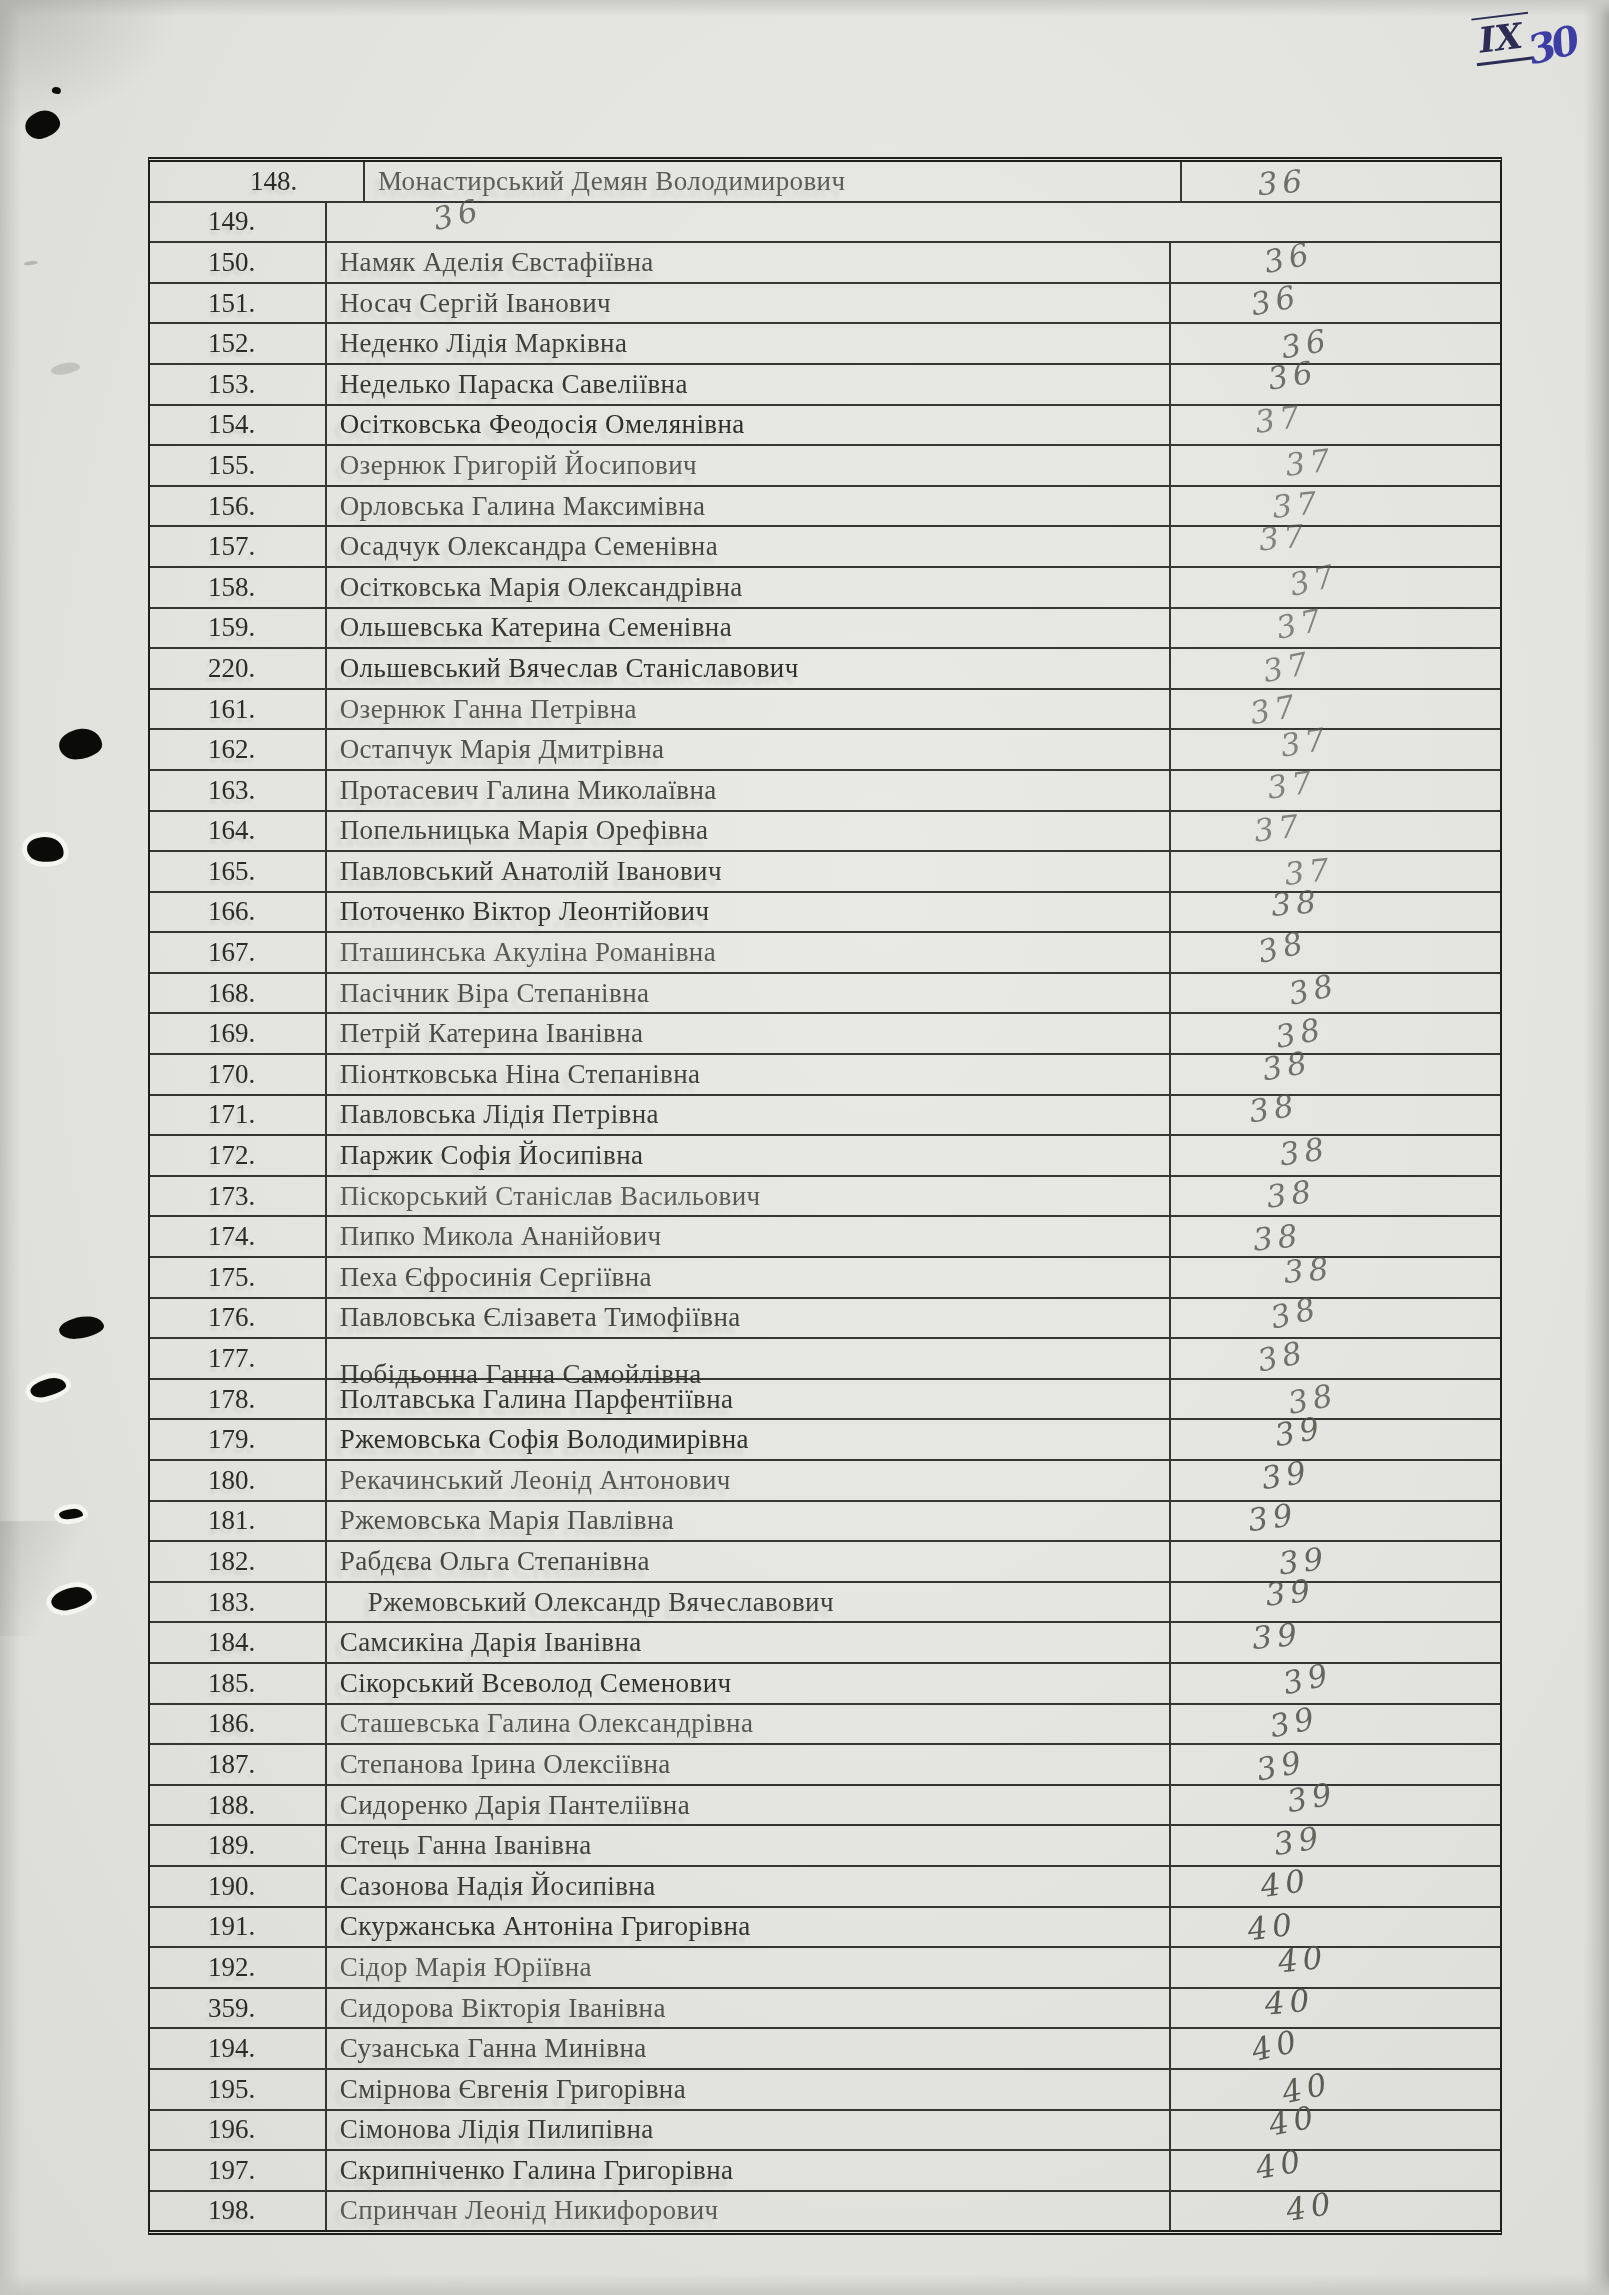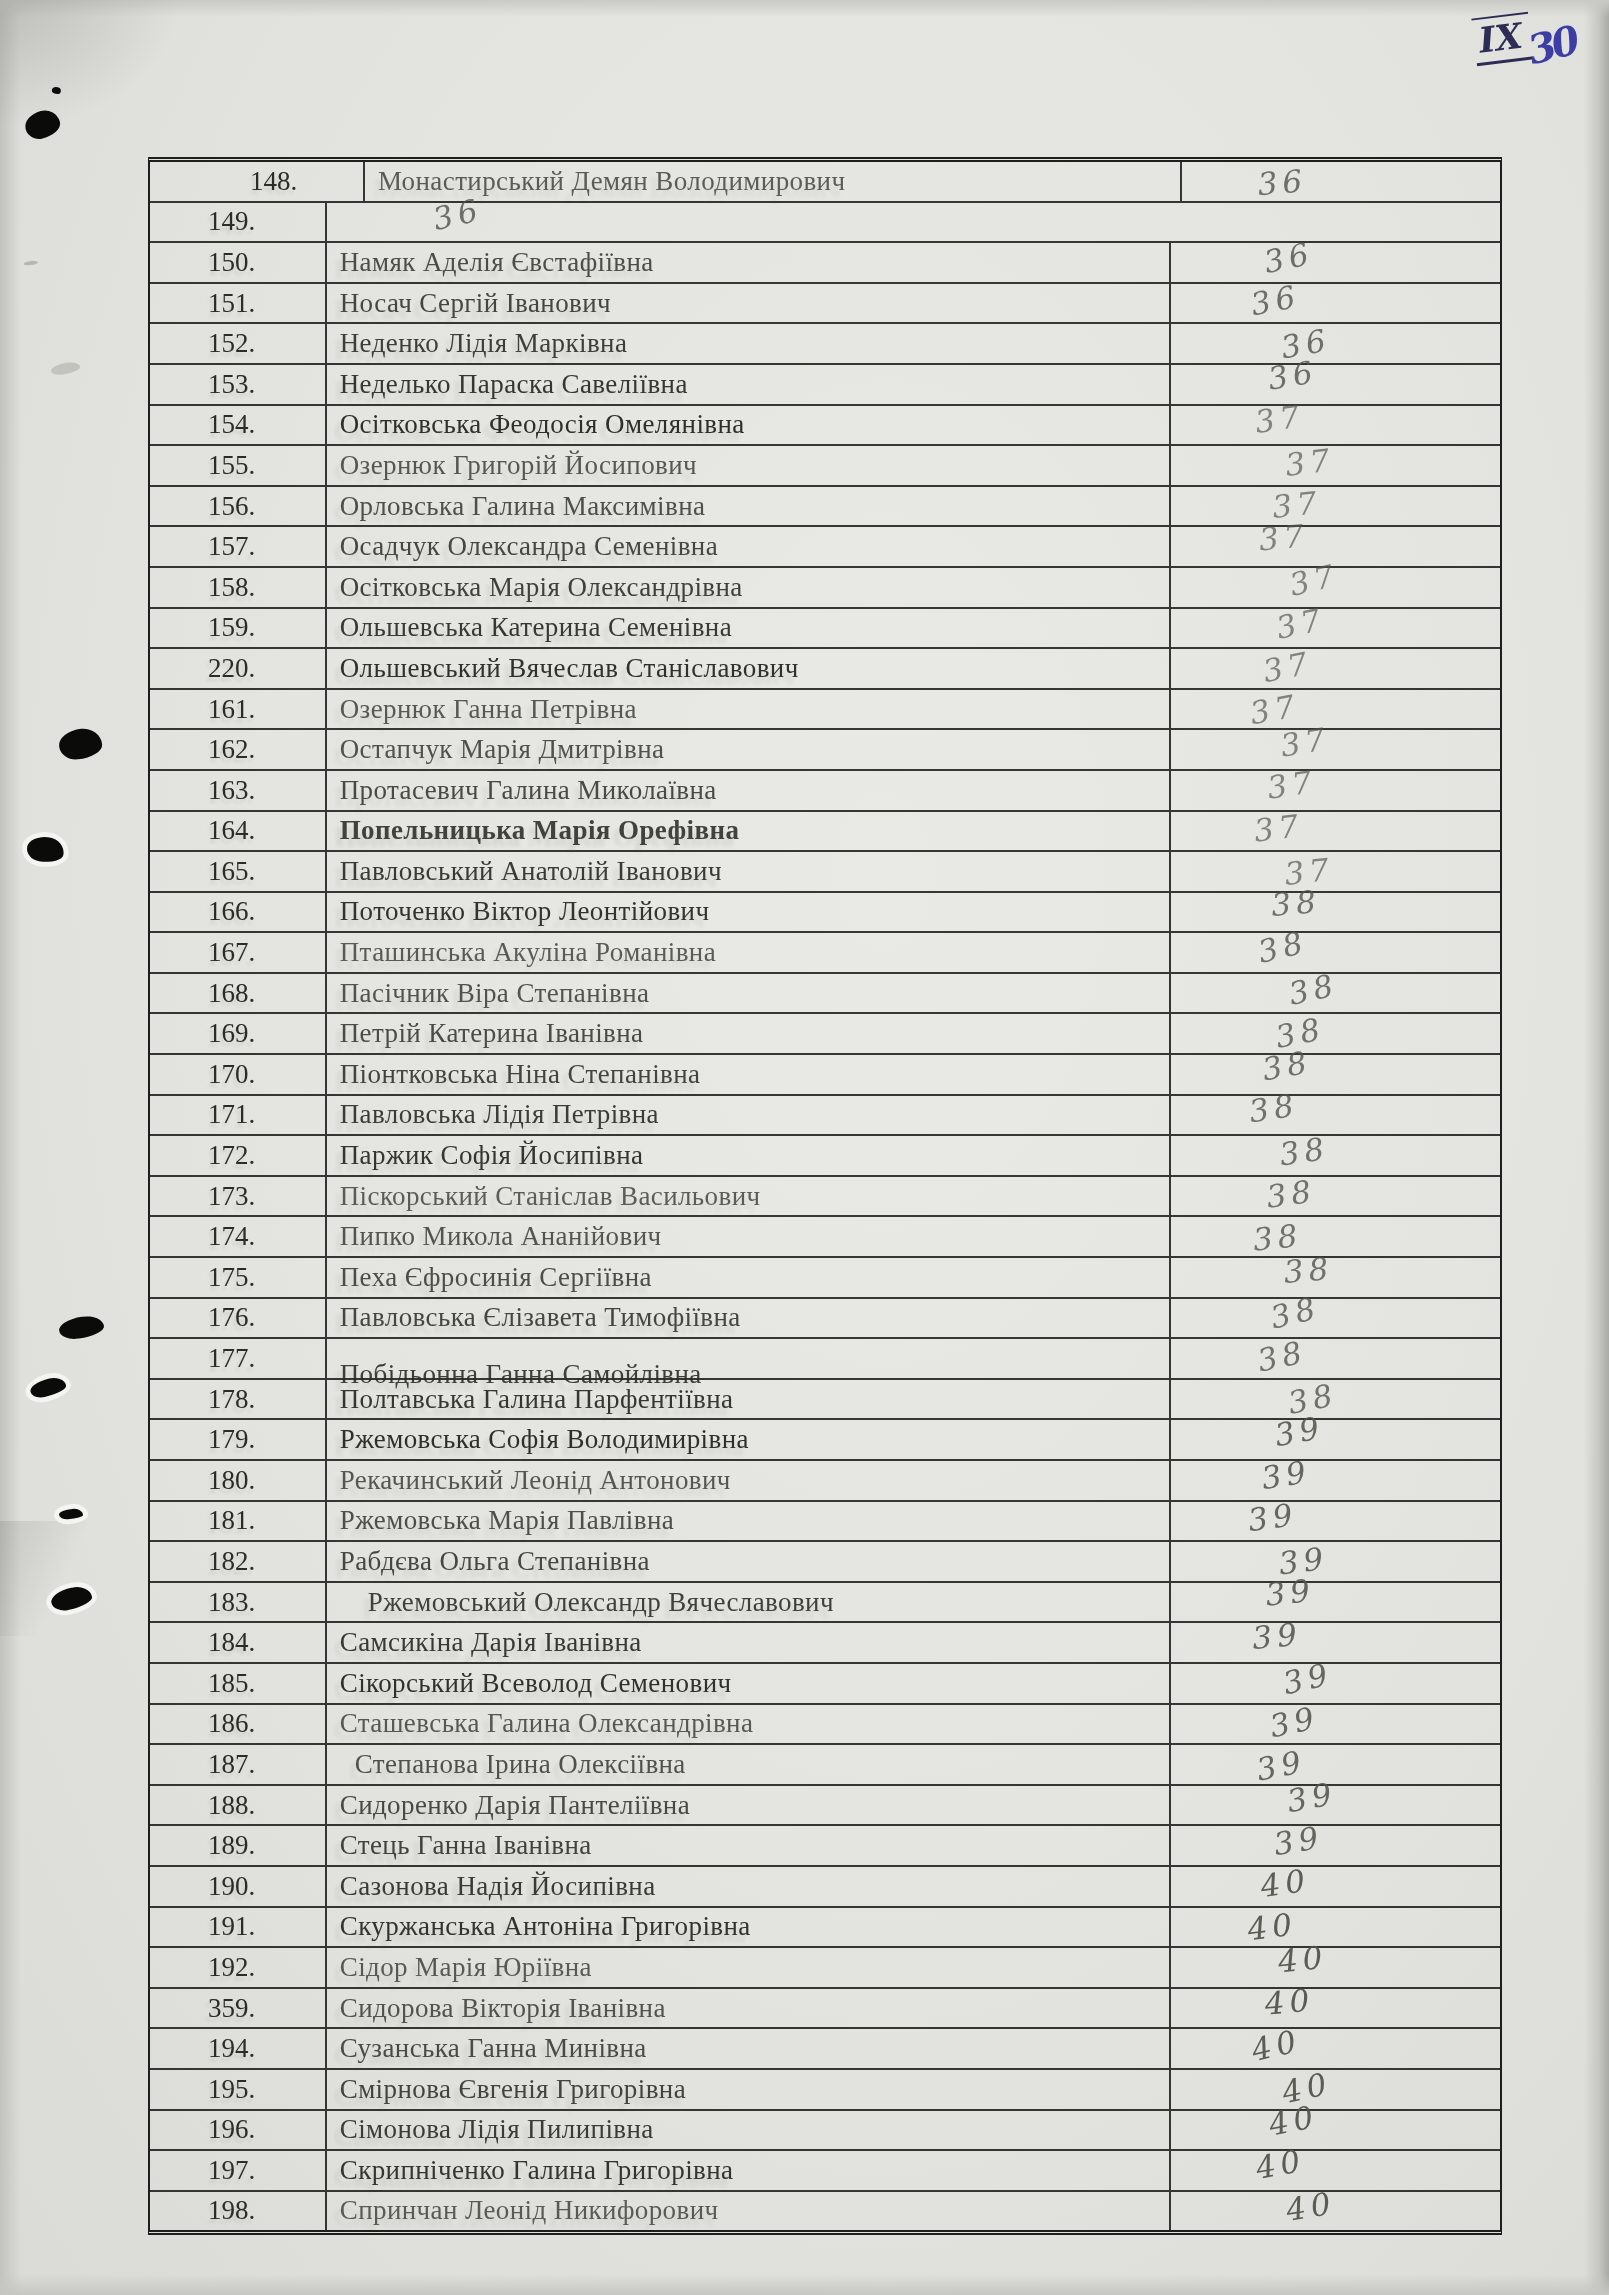--- a/index.html
+++ b/index.html
@@ -262,21 +262,21 @@
       <div class="c val-cell">
         <span class="hand" style="transform: translate(-0.8px, -6.6px) rotate(-8deg); color: rgb(85, 85, 78); opacity: 0.68;">37</span>
       </div>
     </div>
 
     <div class="row">
       <div class="c num-cell">
         <span class="num">164.</span>
       </div>
       <div class="c name-cell">
-        <span class="nm" style="opacity: 0.88; font-weight: bold;">Попельницька Марія Орефівна</span>
+        <span class="nm" style="opacity: 0.88;">Попельницька Марія Орефівна</span>
       </div>
       <div class="c val-cell">
         <span class="hand" style="transform: translate(-14px, -4.1px) rotate(-7deg); color: rgb(85, 85, 78); opacity: 0.68;">37</span>
       </div>
     </div>
 
     <div class="row">
       <div class="c num-cell">
         <span class="num">165.</span>
       </div>
@@ -538,21 +538,21 @@
       <div class="c val-cell">
         <span class="hand" style="transform: translate(1.6px, -3.3px) rotate(-12deg); color: rgb(85, 85, 78); opacity: 0.88;">39</span>
       </div>
     </div>
 
     <div class="row">
       <div class="c num-cell">
         <span class="num">187.</span>
       </div>
       <div class="c name-cell">
-        <span class="nm" style="opacity: 0.8; margin-left: 15px;">Степанова Ірина Олексіївна</span>
+        <span class="nm" style="opacity: 0.8;">Степанова Ірина Олексіївна</span>
       </div>
       <div class="c val-cell">
         <span class="hand" style="transform: translate(-11.5px, -0.8px) rotate(-11deg); color: rgb(85, 85, 78); opacity: 0.88;">39</span>
       </div>
     </div>
 
     <div class="row">
       <div class="c num-cell">
         <span class="num">188.</span>
       </div>

